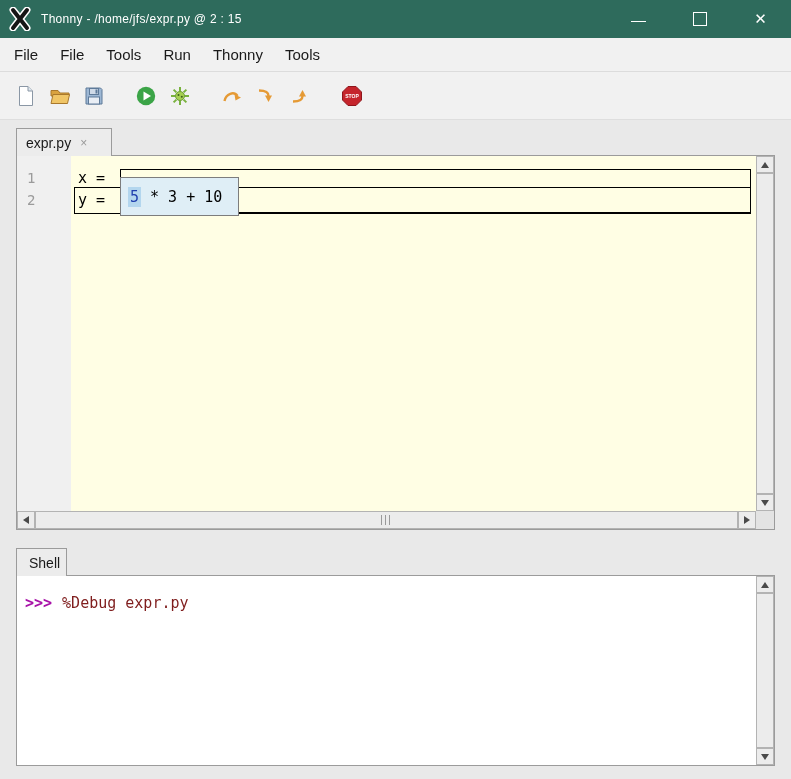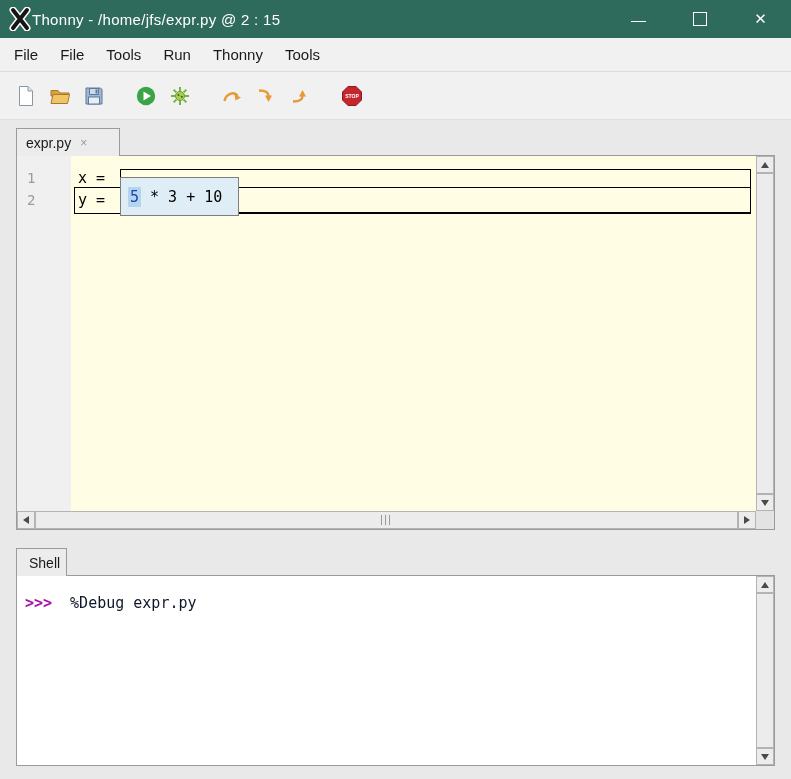--- a/index.html
+++ b/index.html
@@ -3,21 +3,21 @@
 <meta charset="utf-8">
 <style>
   html,body{margin:0;padding:0}
   body{width:791px;height:779px;position:relative;overflow:hidden;background:#e9e9e9;
        font-family:"Liberation Sans",sans-serif;-webkit-font-smoothing:antialiased}
 
   
   .titlebar{position:absolute;left:0;top:0;width:791px;height:38px;background:#2e6b5c;
             display:flex;align-items:center;color:#fff}
   .logo{margin-left:8px;width:24px;height:24px;flex:0 0 auto}
-  .title-text{font-size:15px;letter-spacing:.3px}
+  .title-text{margin-left:9px;font-size:12px;letter-spacing:.3px}
   .win-controls{position:absolute;right:0;top:0;height:38px;display:flex}
   .win-btn{width:61px;height:38px;display:flex;align-items:center;justify-content:center;
            font-size:15px;color:#fff;cursor:default}
   .max-glyph{width:12px;height:12px;border:1px solid #fff;display:inline-block}
 
   
   .menubar{position:absolute;left:0;top:38px;width:791px;height:34px;background:#f1f1f1;
            display:flex;align-items:flex-end;border-bottom:1px solid #dcdcdc;box-sizing:border-box}
   .menu-item{padding:0 11px;font-size:15px;color:#1a1a1a;height:100%;display:flex;align-items:center}
   .menu-item:first-child{margin-left:3px}
@@ -26,21 +26,21 @@
   .toolbar{position:absolute;left:0;top:72px;width:791px;height:48px;background:#f1f1f1;
            display:flex;align-items:center;padding-left:15px;box-sizing:border-box;
            border-bottom:1px solid #dedede}
   .tb{width:22px;height:22px;margin-right:12px;display:flex;align-items:center;justify-content:center}
   .tb svg{width:22px;height:22px;display:block}
   .grp{margin-left:18px}
 
   
   .tab{position:absolute;background:#ececec;border:1px solid #9b9b9b;border-bottom:none;
        display:flex;align-items:center;font-size:14px;color:#1a1a1a;z-index:3;box-sizing:border-box}
-  #editor-tab{left:16px;top:128px;width:104px;height:28px;padding:0 9px}
+  #editor-tab{left:16px;top:128px;width:96px;height:28px;padding:0 9px}
   #shell-tab{left:16px;top:548px;width:51px;height:28px;padding:0 12px}
   .tab-close{margin-left:9px;color:#9a9a9a;font-size:12px}
 
   
   .frame{position:absolute;border:1px solid #9b9b9b;box-sizing:border-box;background:#fff}
   #editor-frame{left:16px;top:155px;width:759px;height:375px}
   #shell-frame{left:16px;top:575px;width:759px;height:191px}
   .frame-inner{position:relative;width:100%;height:100%}
 
   
@@ -73,21 +73,21 @@
   .tri-down{width:0;height:0;border-left:4px solid transparent;border-right:4px solid transparent;border-top:6px solid #4a4a4a}
   .tri-left{width:0;height:0;border-top:4px solid transparent;border-bottom:4px solid transparent;border-right:6px solid #4a4a4a}
   .tri-right{width:0;height:0;border-top:4px solid transparent;border-bottom:4px solid transparent;border-left:6px solid #4a4a4a}
   .grip{width:11px;height:10px;background:repeating-linear-gradient(90deg,#9a9a9a 0 1px,rgba(0,0,0,0) 1px 4px)}
 
   
   .shell-body{position:absolute;left:0;top:0;width:739px;height:189px;background:#fff}
   .shell-line{position:absolute;left:8px;top:18px;font-family:"DejaVu Sans Mono",monospace;
               font-size:15px;white-space:pre}
   .prompt{color:#a813a8;font-weight:bold}
-  .shell-cmd{color:#0f172a;margin-left:18px}
+  .shell-cmd{color:#7f1d1d;margin-left:10px}
 </style>
 </head>
 <body>
 
 <div class="titlebar">
   <svg class="logo" viewBox="0 0 24 24">
     <path d="M5 3 L19 21 M19 3 L5 21" stroke="#ffffff" stroke-width="7" stroke-linecap="round" fill="none"></path>
     <path d="M5 3 L19 21 M19 3 L5 21" stroke="#151515" stroke-width="4" stroke-linecap="round" fill="none"></path>
   </svg>
   <span class="title-text">Thonny - /home/jfs/expr.py @ 2 : 15</span>

